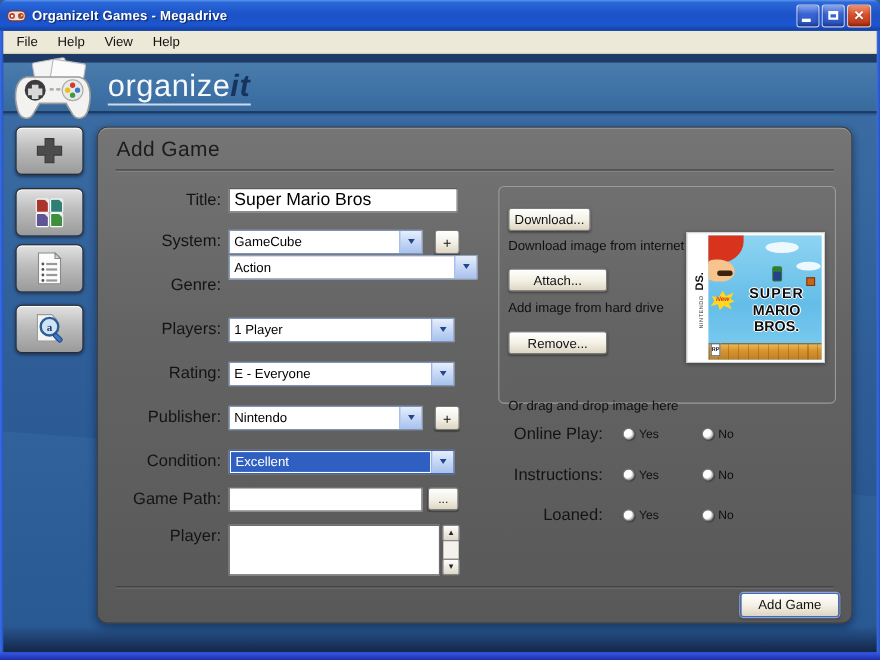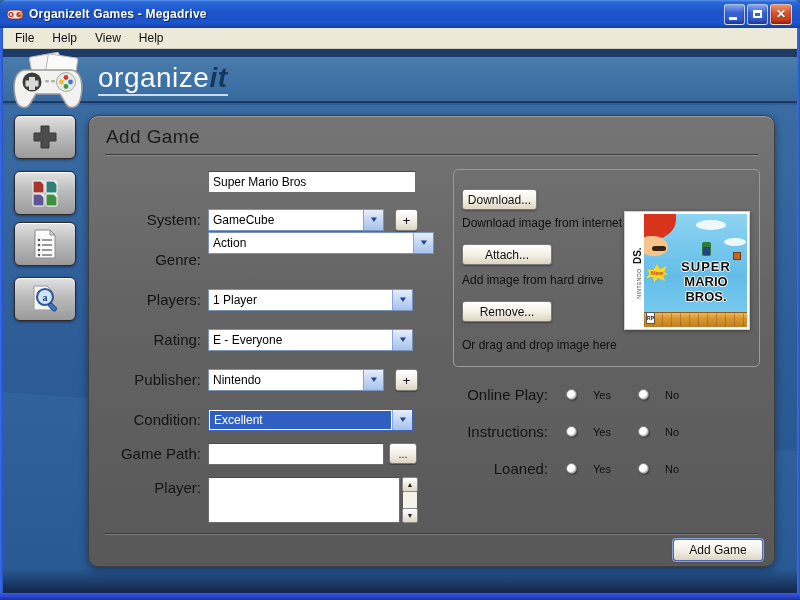--- a/index.html
+++ b/index.html
@@ -62,21 +62,21 @@
   .panel { position:absolute; left:88px; top:115px; width:687px; height:452px;
     background:linear-gradient(180deg,#757575 0%,#646464 40%,#585858 100%);
     border:1px solid #3e3e3e; border-radius:10px; z-index:5;
     box-shadow:inset 0 1px 0 rgba(255,255,255,.28), 0 3px 8px rgba(0,10,30,.45); }
   .panel-heading { position:absolute; left:17px; top:10px; font-size:19px; color:#1c1c1c; letter-spacing:.4px; }
   .rule { position:absolute; left:16px; right:16px; height:0; border-top:1px solid #3d3d3d; border-bottom:1px solid rgba(255,255,255,.18); }
   .rule-1 { top:38px; } .rule-2 { top:417px; }
 
   .flabel { position:absolute; left:0; width:112px; text-align:right; font-size:15px; color:#141414; line-height:22px; }
   .tinput { position:absolute; height:22px; background:#fff; border:1px solid #6e6e6e;
-    border-top-color:#4a4a4a; font-family:"Liberation Sans",sans-serif; font-size:12px; color:#000; padding:1px 4px; }
+    border-top-color:#4a4a4a; font-family:"Liberation Sans",sans-serif; font-size:16px; color:#000; padding:1px 4px; }
 
   .combo { position:absolute; height:22px; background:#fff; border:1px solid #7a93b8; display:flex; }
   .combo-text { flex:1; font-size:12px; color:#000; line-height:20px; padding:0 4px; white-space:nowrap; overflow:hidden; }
   .combo.selected { border-color:#3f65b0; }
   .combo.selected .combo-text { background:#2f5fc0; color:#fff; margin:1px; line-height:18px; }
   .combo-btn { width:20px; border-left:1px solid #86a4e0;
     background:linear-gradient(180deg,#e6eefc 0%,#c2d5f4 55%,#a8c2ee 100%);
     display:flex; align-items:center; justify-content:center; cursor:pointer; }
   .chev { font-size:8px; color:#21458f; line-height:1; transform:scaleX(1.3); }
 
@@ -134,21 +134,21 @@
   .ground .blocks { position:absolute; inset:0;
     background:repeating-linear-gradient(90deg, rgba(120,70,10,.35) 0 1px, transparent 1px 9px); }
   .rating-box { position:absolute; left:2px; bottom:3px; width:9px; height:12px; background:#fff; border:1px solid #555;
     font-size:5px; color:#111; font-weight:bold; display:flex; align-items:center; justify-content:center; }
   .qblock { position:absolute; right:6px; top:38px; width:8px; height:8px; background:#c8641e; border:1px solid #7a3a08; }
 
   
   .toggle-label { position:absolute; left:300px; width:159px; text-align:right; font-size:15px; color:#141414; line-height:16px; }
   .radio { position:absolute; width:11px; height:11px; border-radius:50%; background:#fff;
     border:1px solid #777; box-shadow:inset -1px -1px 1px rgba(0,0,0,.25), 1px 1px 1px rgba(0,0,0,.3); cursor:pointer; }
-  .radio-text { position:absolute; font-size:11px; color:#101010; line-height:13px;margin-left:12px; }
+  .radio-text { position:absolute; font-size:11px; color:#101010; line-height:13px; }
 </style>
 </head>
 <body>
 
 <div class="strip-navy"></div>
 <div class="header-band"></div>
 <div class="main-bg">
     <div class="swoosh"></div>
   </div>
 <div class="bottom-fade"></div>
@@ -247,20 +247,21 @@
     <circle cx="16" cy="14" r="8" fill="#cfe4f4" stroke="#2e5d97" stroke-width="2.2"></circle>
     <text x="16" y="18" font-size="10" font-weight="bold" fill="#1a3a6a" text-anchor="middle" font-family="Liberation Serif, serif">a</text>
     <rect x="21.5" y="19.5" width="4" height="9" rx="1.5" transform="rotate(-45 23.5 24)" fill="#3a78c8" stroke="#1d4a86"></rect>
   </svg>
 </div>
 
 <div class="panel">
   <div class="panel-heading">Add Game</div>
   <div class="rule rule-1"></div>
 
+  <div class="flabel" style="top:55px">Title:</div>
   <input class="tinput" style="left: 119px; top: 55px; width: 208px;" value="Super Mario Bros">
 
   <div class="flabel" style="top:93px">System:</div>
   <div class="combo" style="left:119px; top:93px; width:176px">
     <span class="combo-text">GameCube</span>
     <span class="combo-btn">
         <span class="chev">▼</span>
       </span>
   </div>
   <div class="mini-btn" style="left:306px; top:93px; width:23px; height:22px">+</div>
@@ -321,21 +322,21 @@
         <span>▼</span>
       </div>
   </div>
 
   <div class="groupbox">
     <div class="xp-btn" style="position:absolute; left:8px; top:19px; width:75px; height:21px">Download...</div>
     <div class="hint" style="left:8px; top:46px">Download image from internet</div>
     <div class="xp-btn" style="position:absolute; left:8px; top:74px; width:90px; height:21px">Attach...</div>
     <div class="hint" style="left:8px; top:103px">Add image from hard drive</div>
     <div class="xp-btn" style="position:absolute; left:8px; top:131px; width:90px; height:21px">Remove...</div>
-    <div class="hint" style="left:8px; top:168px">Or drag and drop image here</div>
+    <div class="hint" style="left:8px; top:192px">Or drag and drop image here</div>
 
     <div class="boxart">
       <div class="spine">
         <div class="spine-inner">
           <span class="spine-brand">NINTENDO</span>
           <span class="spine-model">DS.</span>
         </div>
       </div>
       <div class="art">
         <div class="cloud" style="left:52px; top:6px; width:30px; height:10px"></div>

